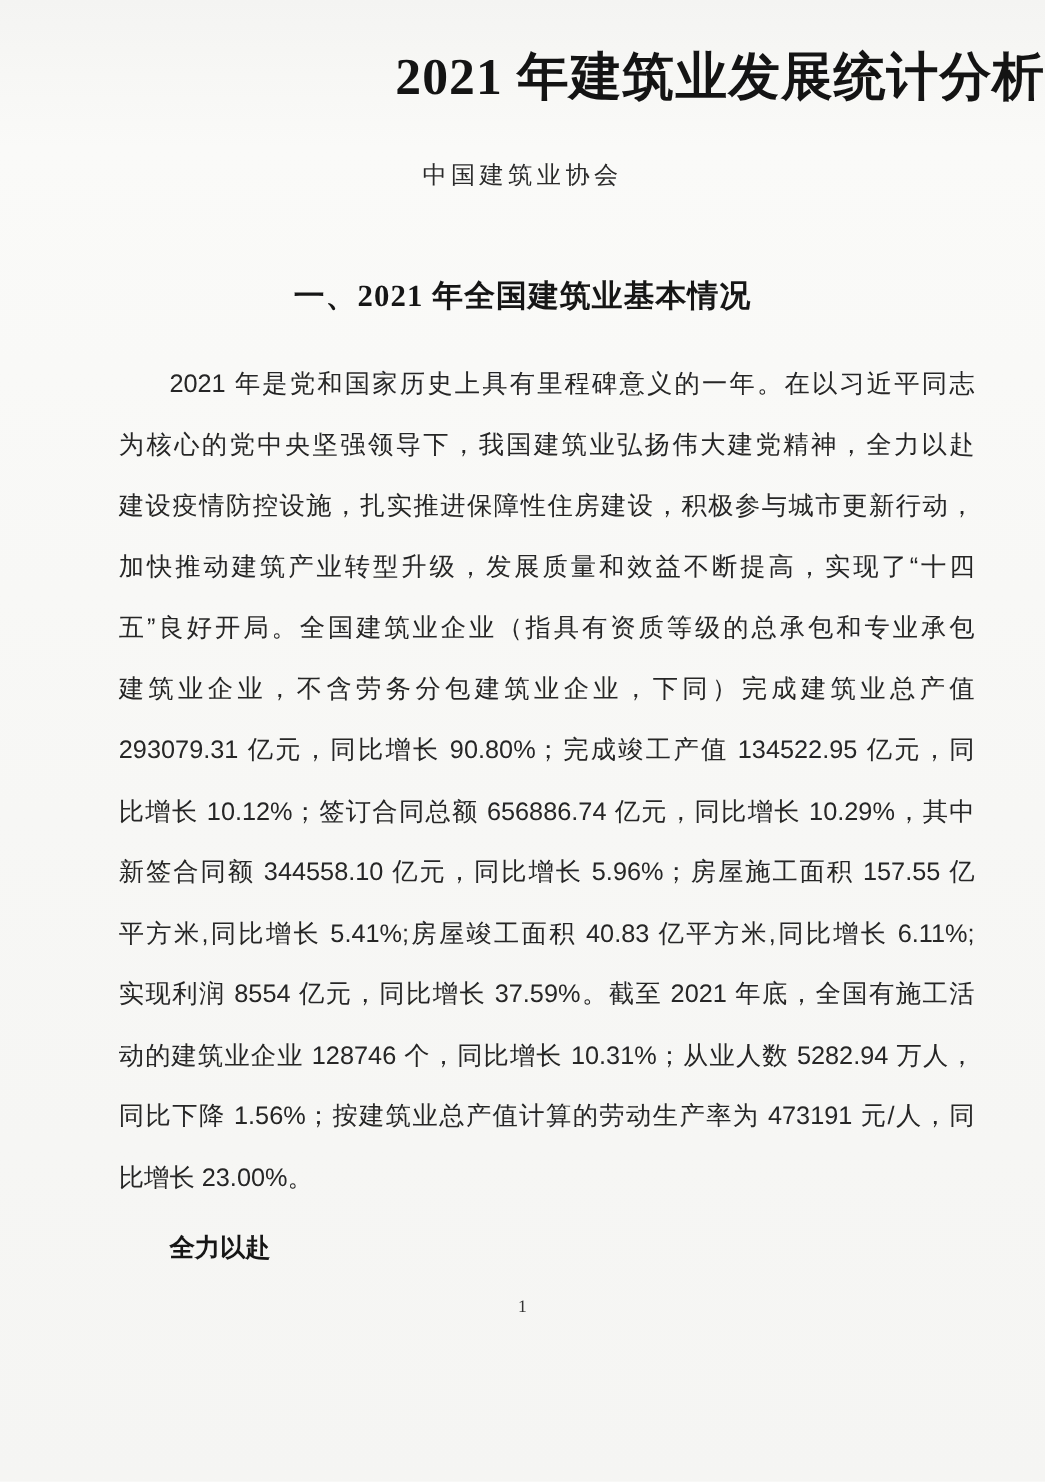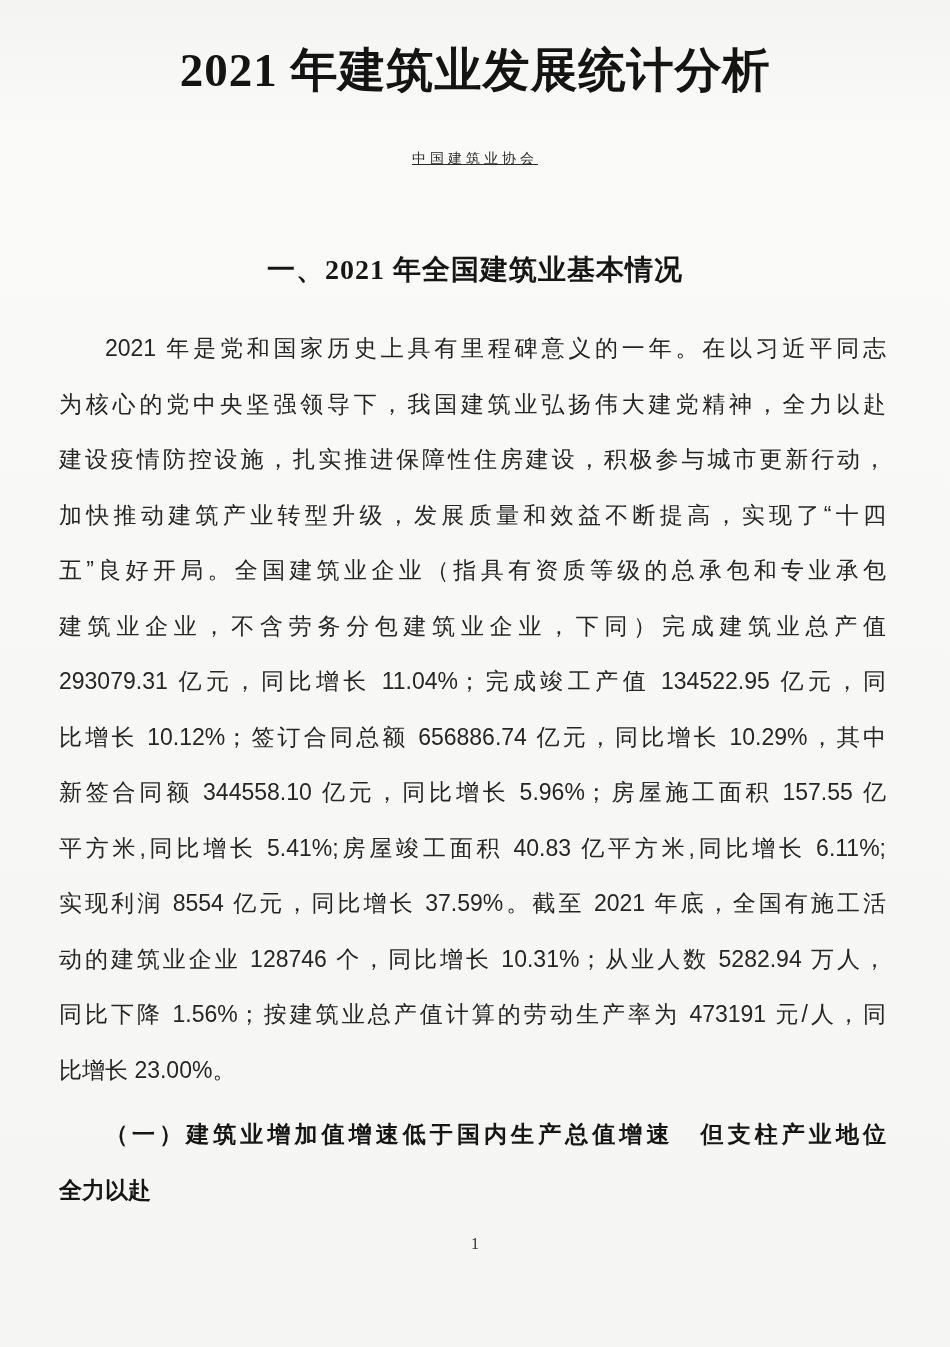--- a/index.html
+++ b/index.html
@@ -14,50 +14,49 @@
     color: #242424;
     font-family: "Liberation Serif", "DejaVu Serif", serif;
   }
   .page {
     position: relative;
     width: 950px;
     height: 1347px;
   }
   .doc-title {
     margin: 42px 0 0 0;
-    text-align: center;
+    text-align: right;
     font-family: "Liberation Serif", "DejaVu Serif", serif;
     font-size: 47px;
     font-weight: 700;
     line-height: 56px;
     color: #141414;
     letter-spacing: 1px;
   }
   .doc-author {
     margin-top: 47px;
     text-align: center;
-    font-size: 14px;
+    font-size: 22px;
     font-weight: 400;
     line-height: 28px;
     letter-spacing: 4px;
     color: #2a2a2a;
-    text-decoration: underline;
   }
   .section-heading {
     margin-top: 80px;
     text-align: center;
     font-family: "Liberation Serif", "DejaVu Serif", serif;
     font-size: 28px;
     font-weight: 700;
     line-height: 34px;
     color: #161616;
     letter-spacing: 1px;
   }
   .para {
-    margin-left: 59px;
+    margin-left: 108px;
     margin-right: 64px;
     font-family: "Liberation Sans", serif; 
     font-size: 23px;
     color: #262626;
   }
   .para .line {
     height: 55.5px;
     line-height: 55.5px;
     text-align: justify;
     text-align-last: justify;
@@ -100,31 +99,30 @@
 
   <div class="section-heading">一、2021 年全国建筑业基本情况</div>
 
   <div class="para body-1 indent-first">
       <div class="line">2021 年是党和国家历史上具有里程碑意义的一年。在以习近平同志</div>
       <div class="line">为核心的党中央坚强领导下，我国建筑业弘扬伟大建党精神，全力以赴</div>
       <div class="line">建设疫情防控设施，扎实推进保障性住房建设，积极参与城市更新行动，</div>
       <div class="line">加快推动建筑产业转型升级，发展质量和效益不断提高，实现了“十四</div>
       <div class="line">五”良好开局。全国建筑业企业（指具有资质等级的总承包和专业承包</div>
       <div class="line">建筑业企业，不含劳务分包建筑业企业，下同）完成建筑业总产值</div>
-      <div class="line">293079.31 亿元，同比增长 11.04%；完成竣工产值 134522.95 亿元，同</div>
+      <div class="line">293079.31 亿元，同比增长 90.80%；完成竣工产值 134522.95 亿元，同</div>
       <div class="line">比增长 10.12%；签订合同总额 656886.74 亿元，同比增长 10.29%，其中</div>
       <div class="line">新签合同额 344558.10 亿元，同比增长 5.96%；房屋施工面积 157.55 亿</div>
       <div class="line">平方米,同比增长 5.41%;房屋竣工面积 40.83 亿平方米,同比增长 6.11%;</div>
       <div class="line">实现利润 8554 亿元，同比增长 37.59%。截至 2021 年底，全国有施工活</div>
       <div class="line">动的建筑业企业 128746 个，同比增长 10.31%；从业人数 5282.94 万人，</div>
       <div class="line">同比下降 1.56%；按建筑业总产值计算的劳动生产率为 473191 元/人，同</div>
       <div class="line last-line">比增长 23.00%。</div>
     </div>
 
   <div class="para subsection indent-first">
-      <div class="line">（一）建筑业增加值增速低于国内生产总值增速　但支柱产业地位</div>
       <div class="line last-line">全力以赴</div>
     </div>
 
 
   <div class="page-number">1</div>
 
 </div>
 
 </body></html>

